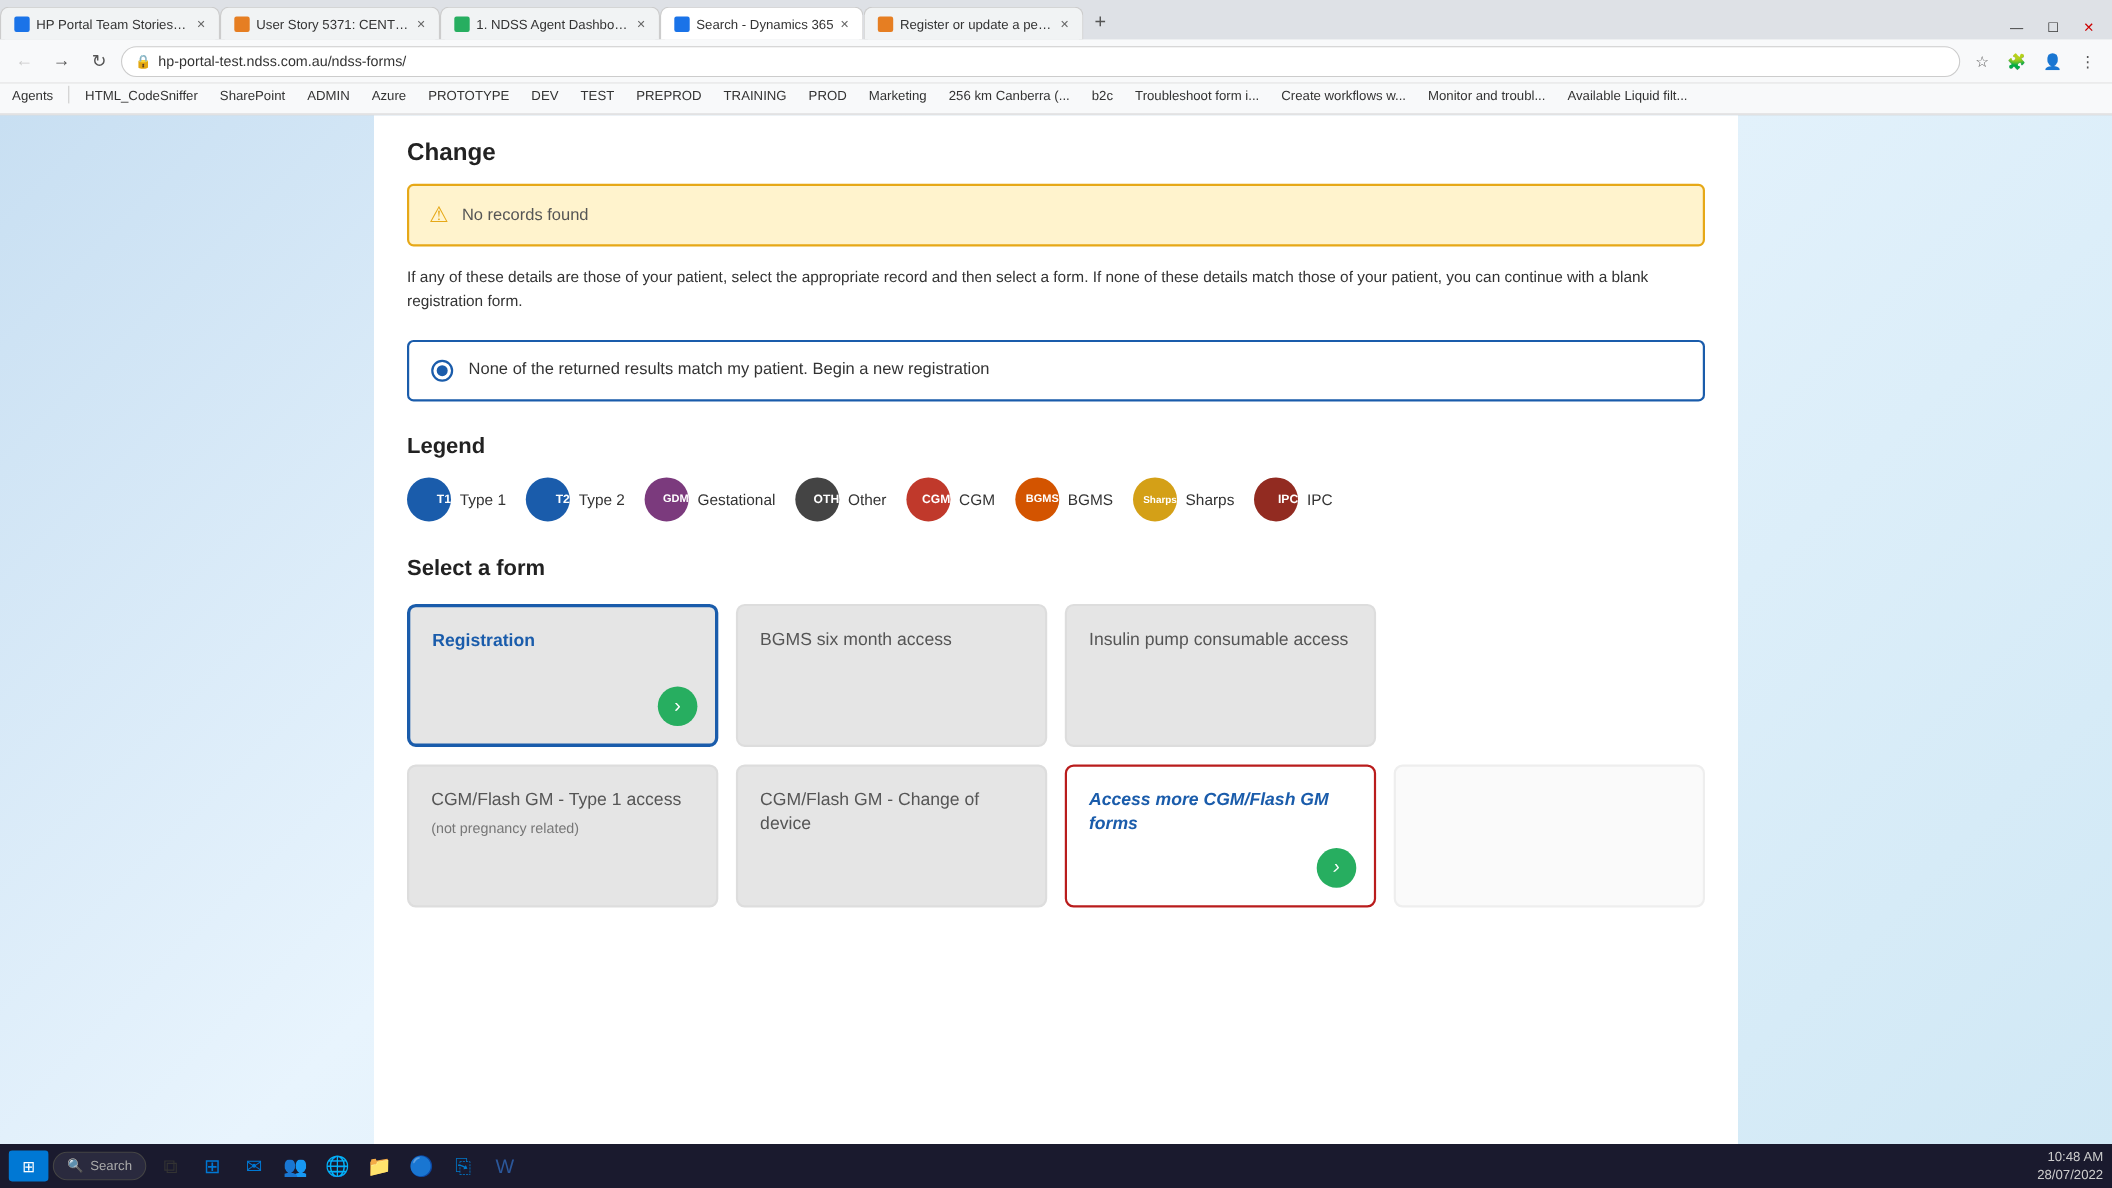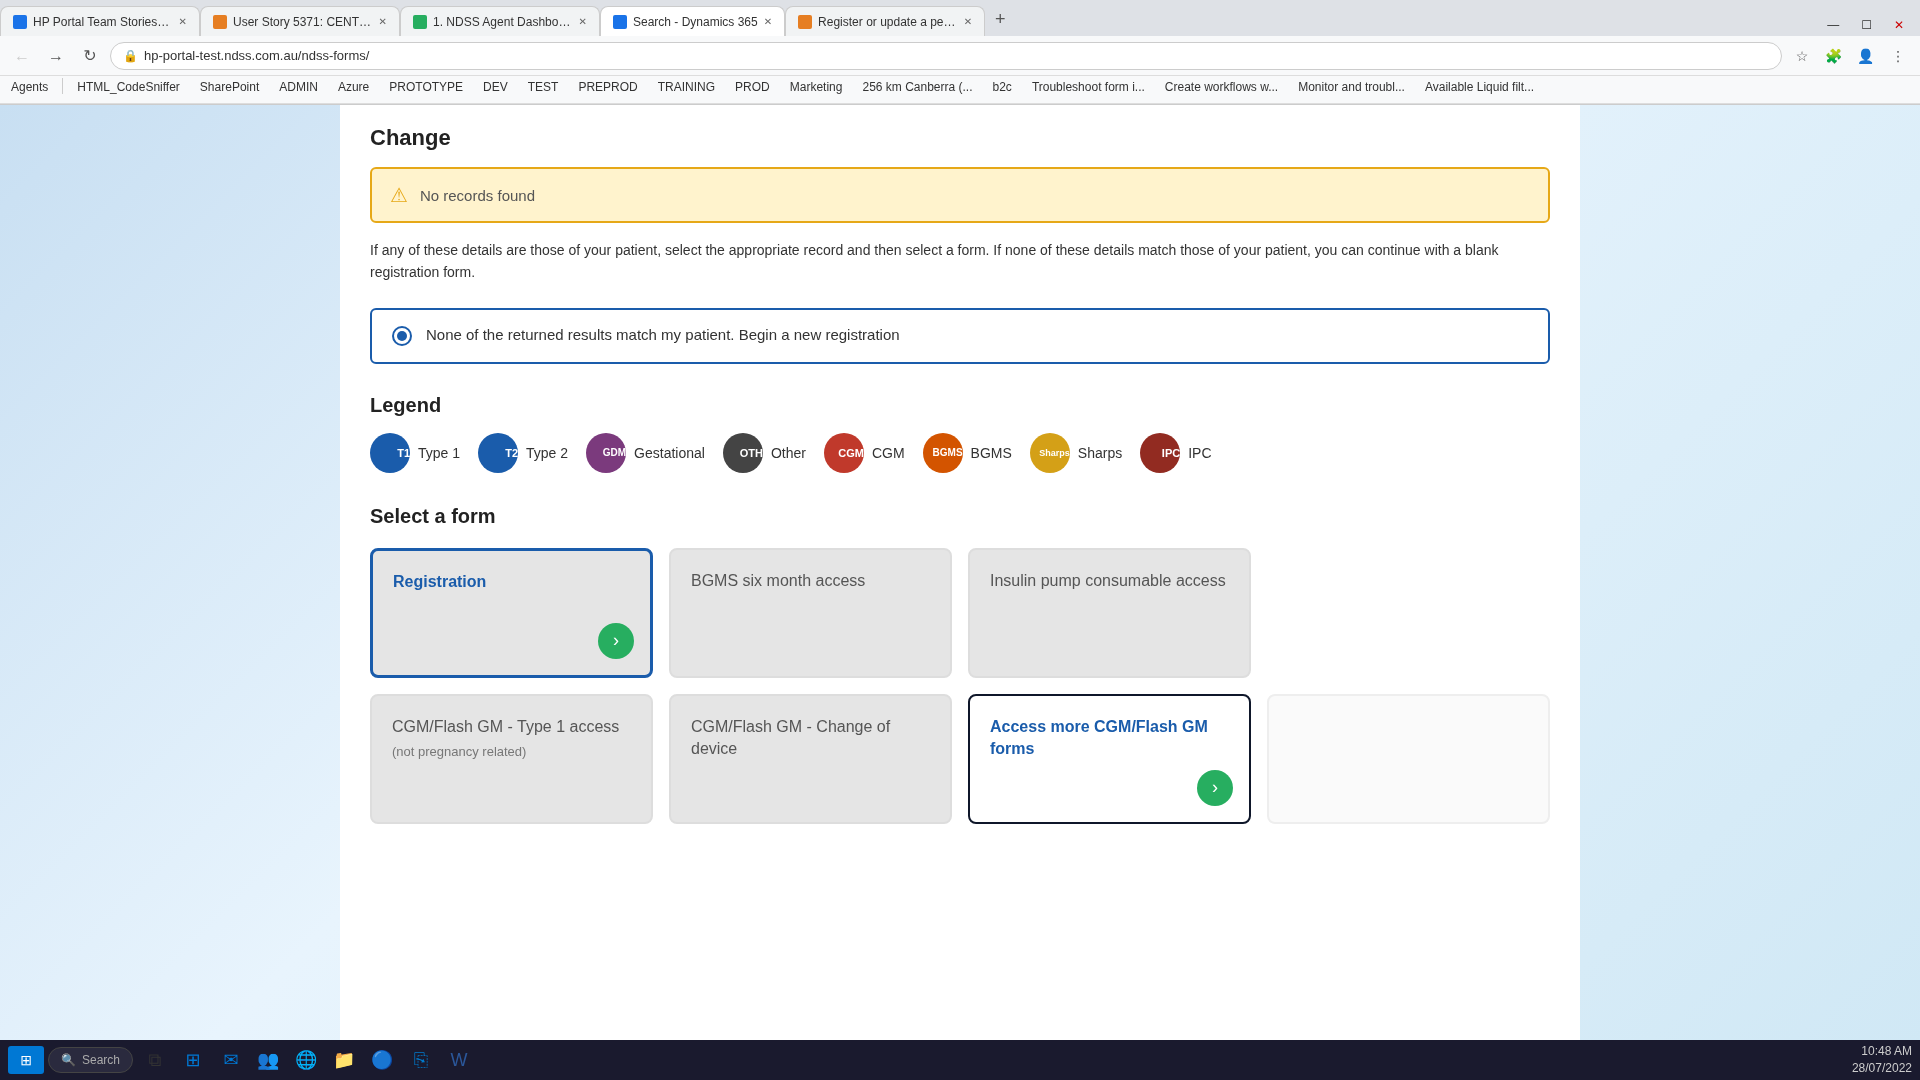--- a/index.html
+++ b/index.html
@@ -636,21 +636,21 @@
 
       <div class="form-card">
         <div class="form-card-title default">CGM/Flash GM - Type 1 access</div>
         <div class="form-card-subtitle">(not pregnancy related)</div>
       </div>
 
       <div class="form-card">
         <div class="form-card-title default">CGM/Flash GM - Change of device</div>
       </div>
 
-      <div class="form-card highlighted" style="border:2px solid #0f172a;">
+      <div class="form-card highlighted" style="border:2px solid #b91c1c;font-style:italic;">
         <div class="form-card-title">Access more CGM/Flash GM forms</div>
         <div class="form-card-arrow">›</div>
       </div>
 
       <div class="form-card" style="border:2px solid #eee;background:#fafafa;cursor:default;"></div>
     </div>
 
   </div>
 </div>
 

